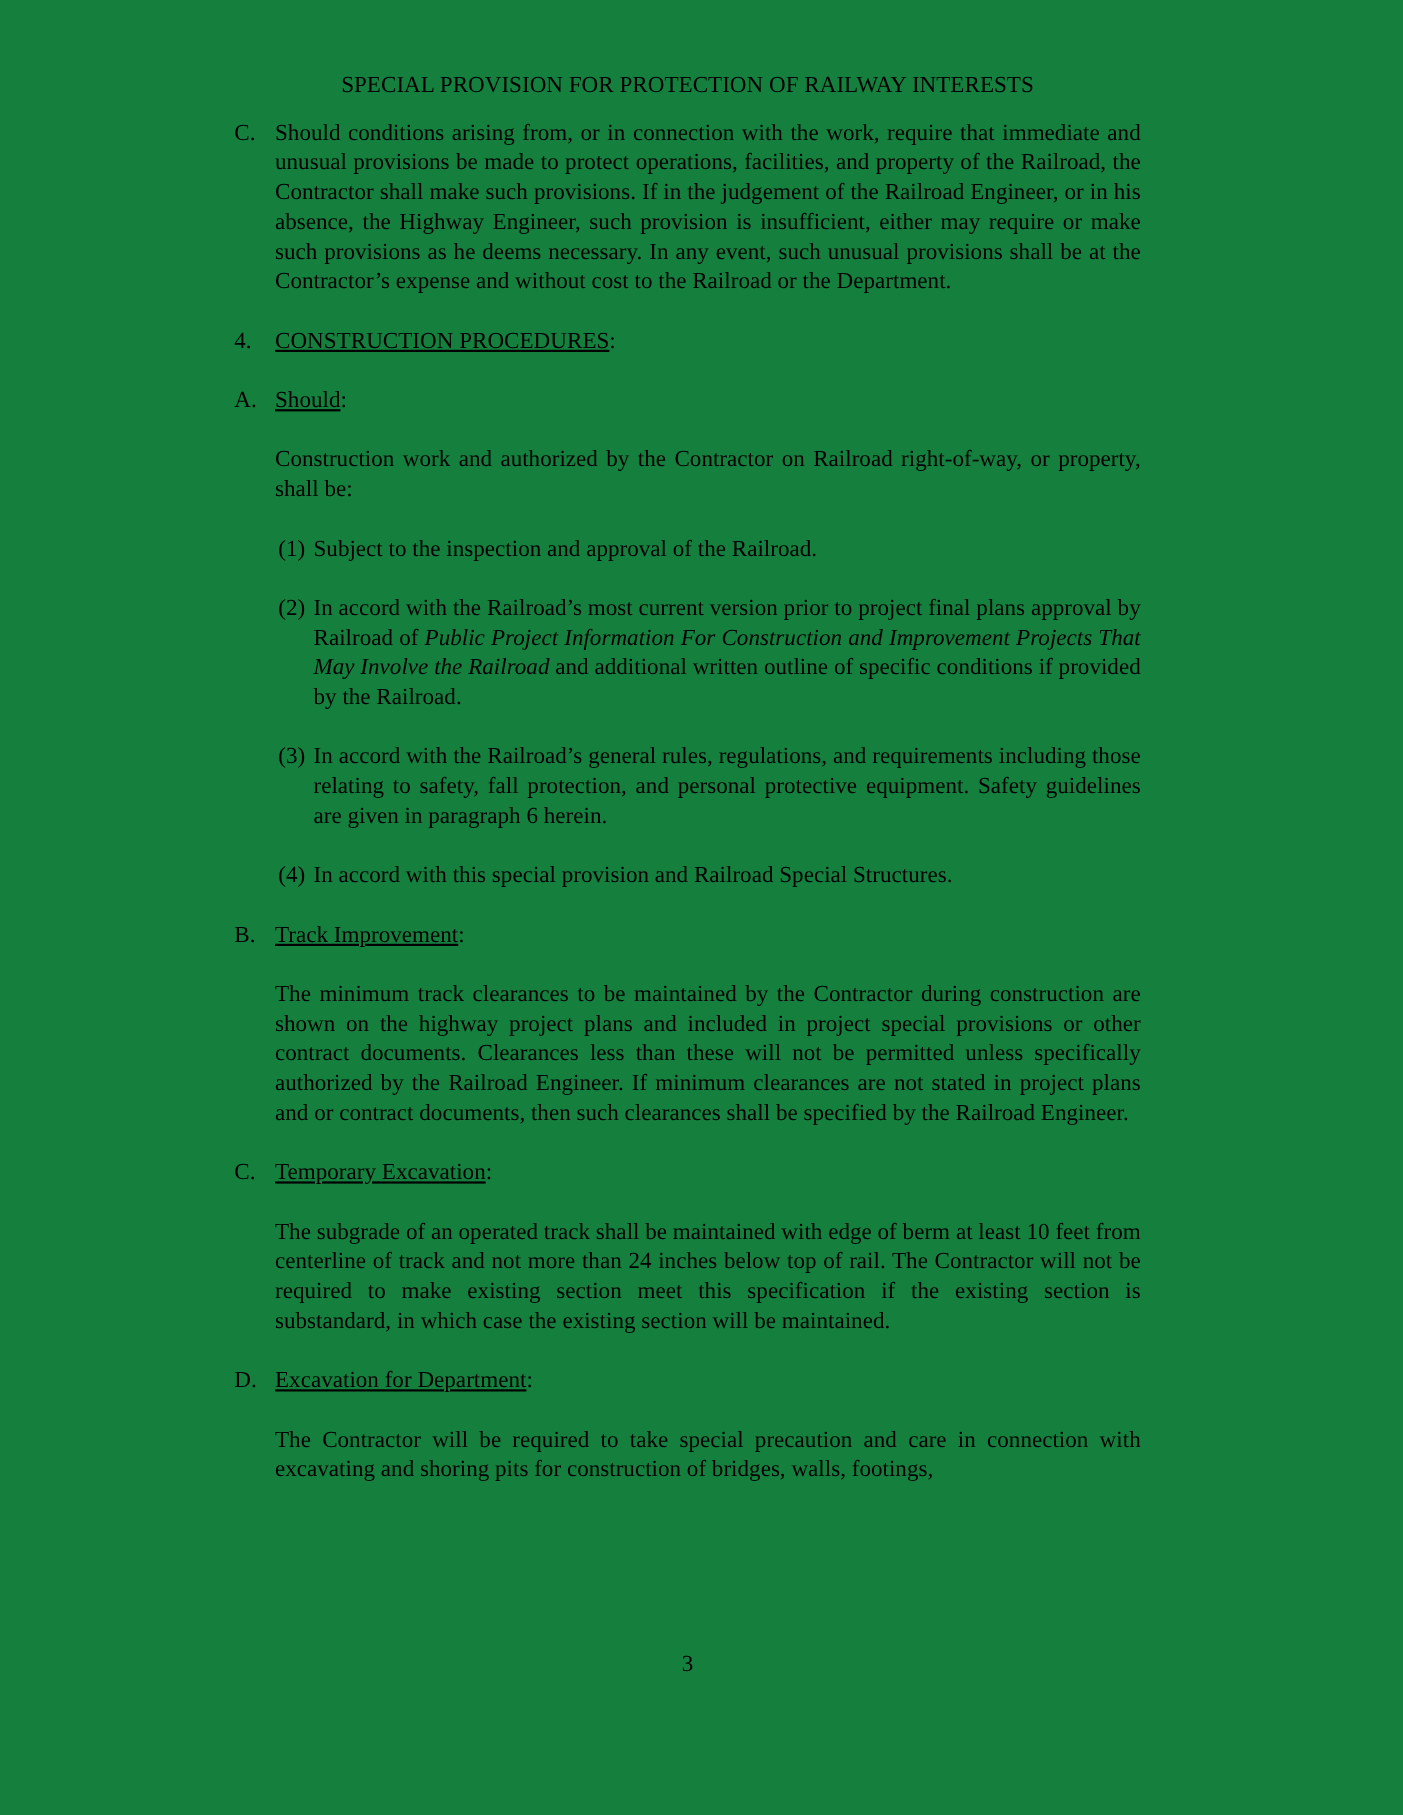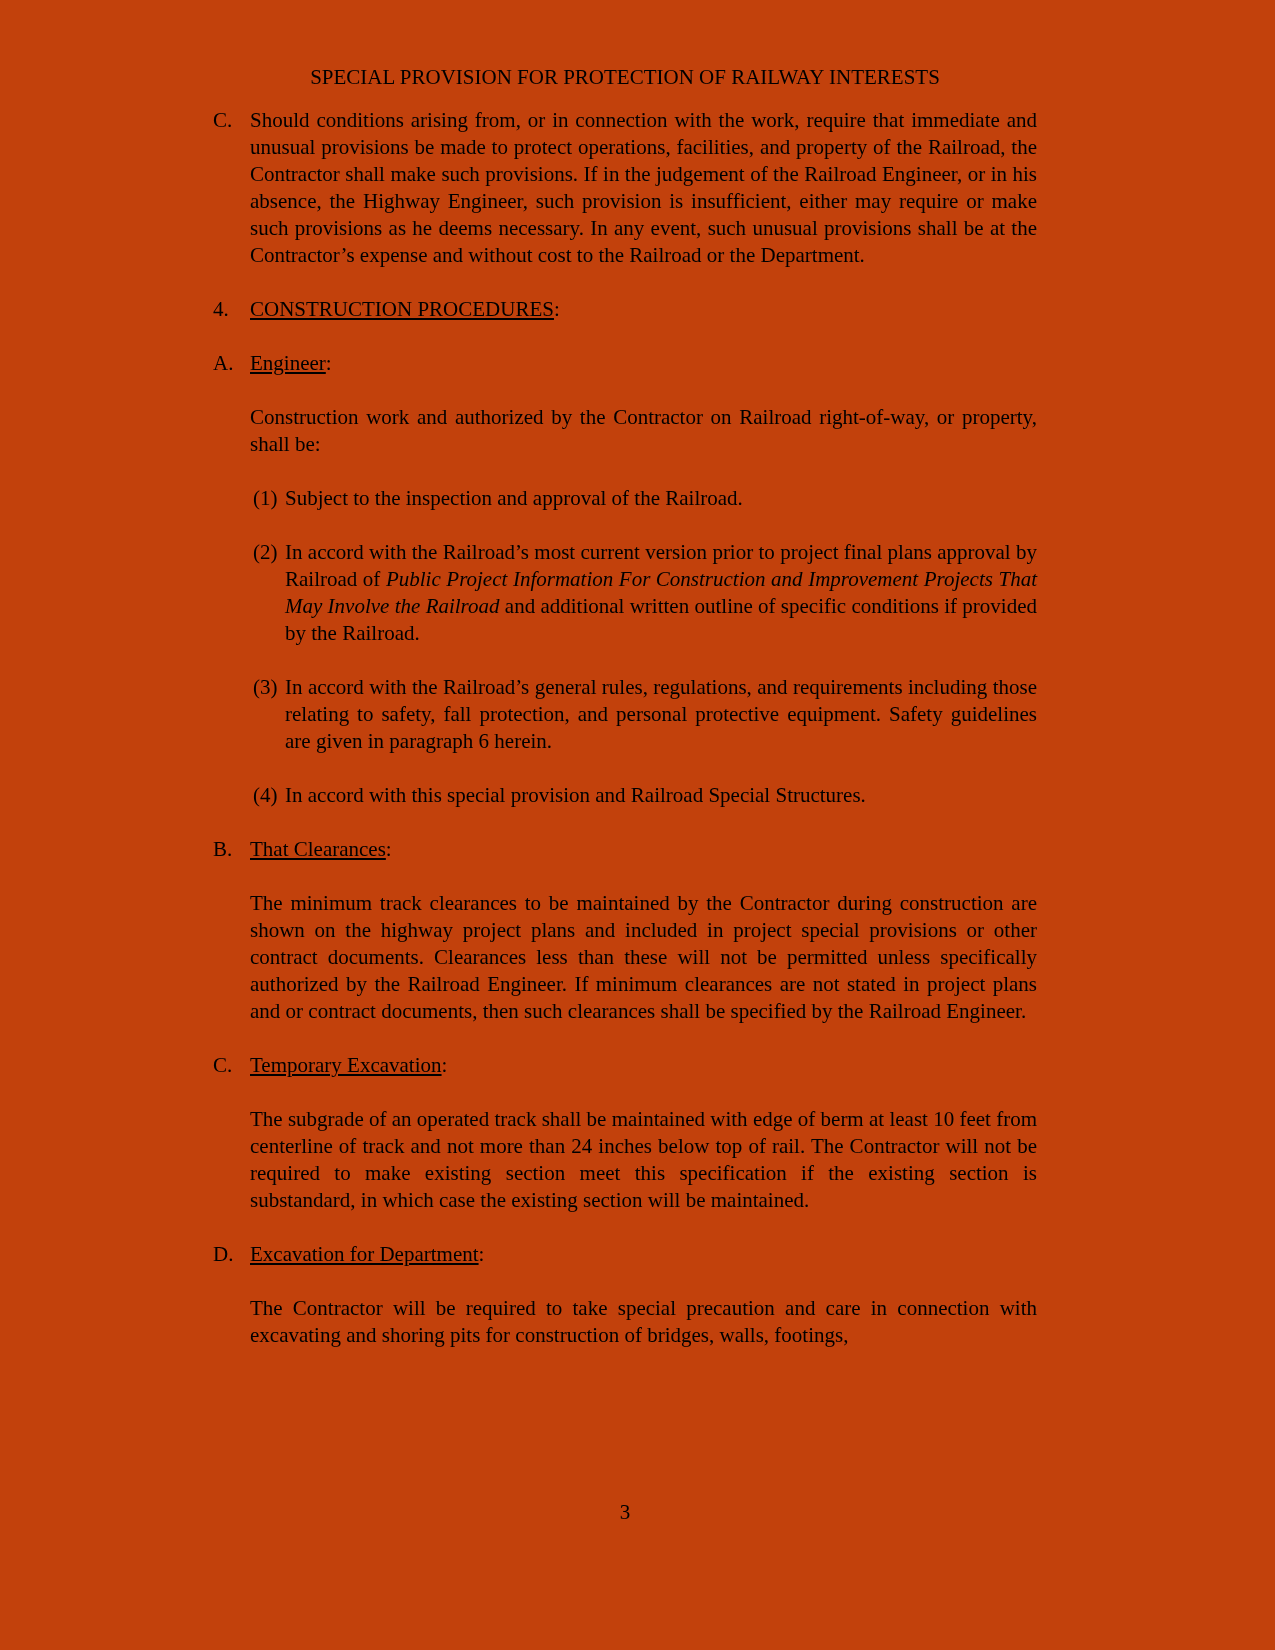--- a/index.html
+++ b/index.html
@@ -5,21 +5,21 @@
   html, body {
     margin: 0;
     padding: 0;
     background: #ffffff;
   }
   .page {
     width: 1275px;
     height: 1650px;
     position: relative;
     margin: 0 auto;
-    background: #c2410c;
+    background: #15803d;
     color: #000000;
     font-family: "Liberation Serif", serif;
     font-size: 21px;
     line-height: 27px;
   }
   .content {
     position: absolute;
     top: 64px;
     left: 213px;
     width: 824px;
@@ -84,21 +84,21 @@
       <span>Should conditions arising from, or in connection with the work, require that immediate and unusual provisions be made to protect operations, facilities, and property of the Railroad, the Contractor shall make such provisions. If in the judgement of the Railroad Engineer, or in his absence, the Highway Engineer, such provision is insufficient, either may require or make such provisions as he deems necessary. In any event, such unusual provisions shall be at the Contractor’s expense and without cost to the Railroad or the Department.</span>
     </div>
 
     <div class="block hang">
       <span class="hang-label">4.</span>
       <span class="underline">CONSTRUCTION PROCEDURES</span><span>:</span>
     </div>
 
     <div class="block hang">
       <span class="hang-label">A.</span>
-      <span class="underline">Engineer</span><span>:</span>
+      <span class="underline">Should</span><span>:</span>
     </div>
 
     <div class="block indent justify">Construction work and authorized by the Contractor on Railroad right-of-way, or property, shall be:</div>
 
     <div class="block sub-item justify">
       <span class="hang-label">(1)</span>
       <span>Subject to the inspection and approval of the Railroad.</span>
     </div>
 
     <div class="block sub-item justify">
@@ -111,21 +111,21 @@
       <span>In accord with the Railroad’s general rules, regulations, and requirements including those relating to safety, fall protection, and personal protective equipment. Safety guidelines are given in paragraph 6 herein.</span>
     </div>
 
     <div class="block sub-item justify">
       <span class="hang-label">(4)</span>
       <span>In accord with this special provision and Railroad Special Structures.</span>
     </div>
 
     <div class="block hang">
       <span class="hang-label">B.</span>
-      <span class="underline">That Clearances</span><span>:</span>
+      <span class="underline">Track Improvement</span><span>:</span>
     </div>
 
     <div class="block indent justify">The minimum track clearances to be maintained by the Contractor during construction are shown on the highway project plans and included in project special provisions or other contract documents. Clearances less than these will not be permitted unless specifically authorized by the Railroad Engineer. If minimum clearances are not stated in project plans and or contract documents, then such clearances shall be specified by the Railroad Engineer.</div>
 
     <div class="block hang">
       <span class="hang-label">C.</span>
       <span class="underline">Temporary Excavation</span><span>:</span>
     </div>
 
     <div class="block indent justify">The subgrade of an operated track shall be maintained with edge of berm at least 10 feet from centerline of track and not more than 24 inches below top of rail. The Contractor will not be required to make existing section meet this specification if the existing section is substandard, in which case the existing section will be maintained.</div>

